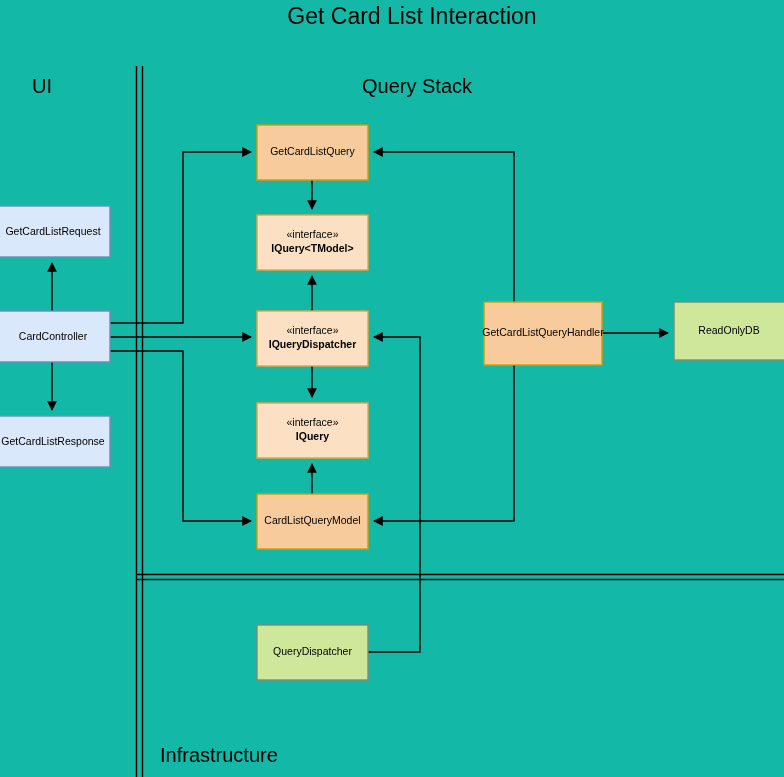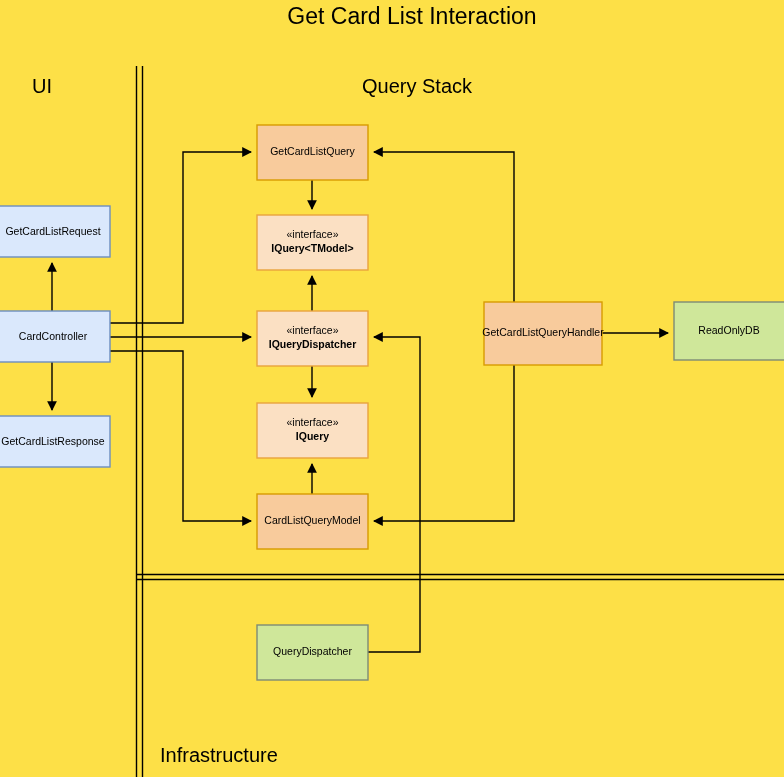--- a/index.html
+++ b/index.html
@@ -4,21 +4,21 @@
 <style>
   html, body {
     margin: 0;
     padding: 0;
     background: #ffffff;
   }
   #canvas {
     position: relative;
     width: 784px;
     height: 777px;
-    background: #fde047;
+    background: #14b8a6;
     overflow: hidden;
     font-family: "Liberation Sans", sans-serif;
   }
   #diagram-svg {
     position: absolute;
     top: 0;
     left: 0;
     width: 784px;
     height: 777px;
   }

